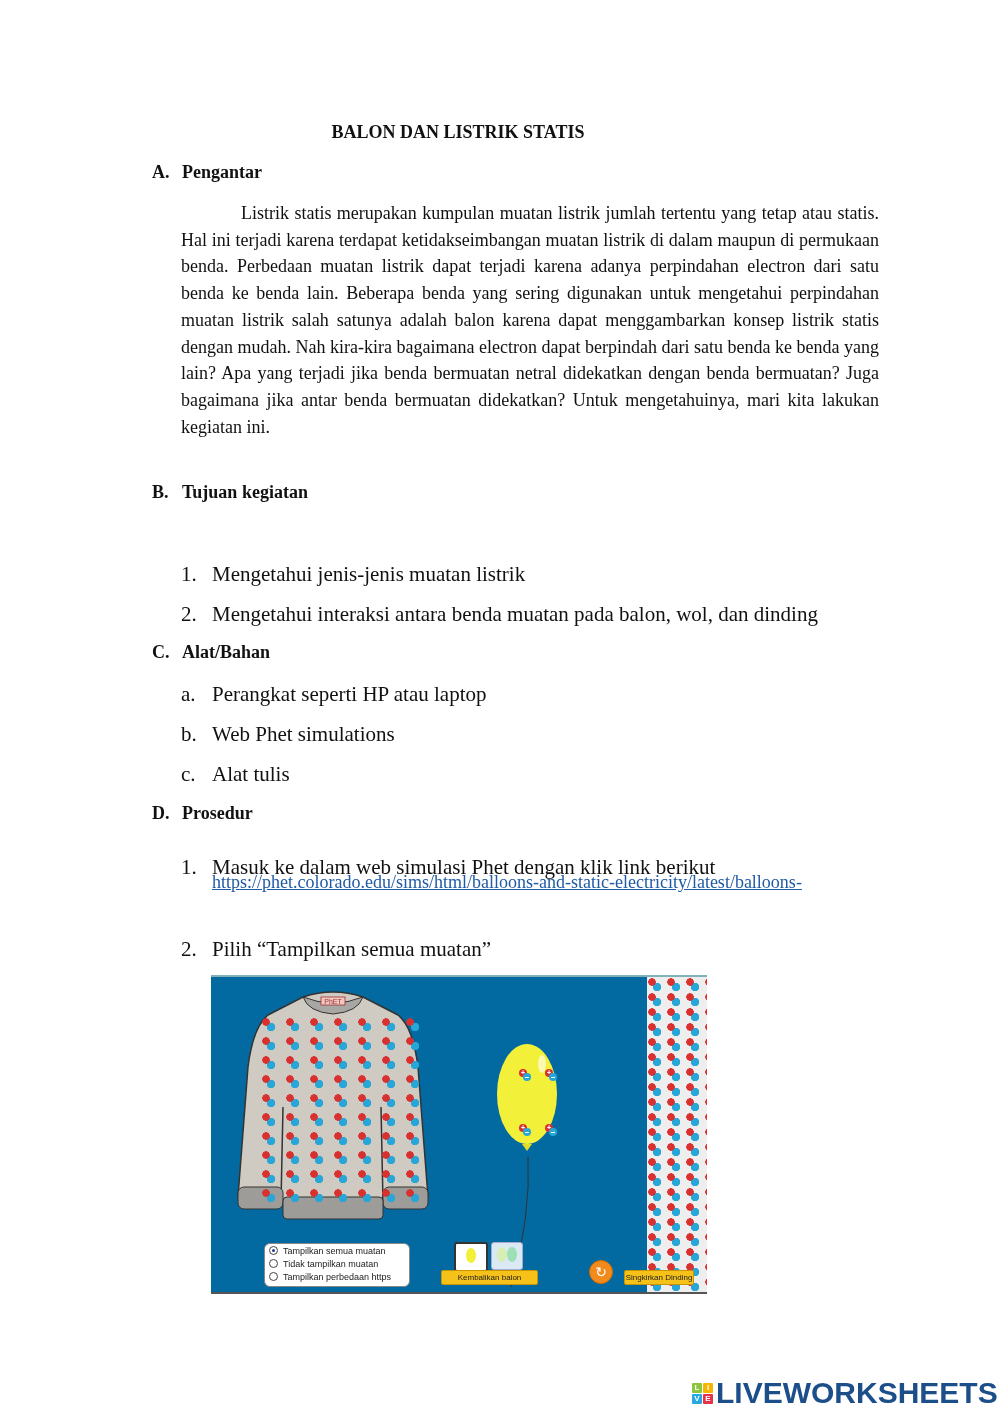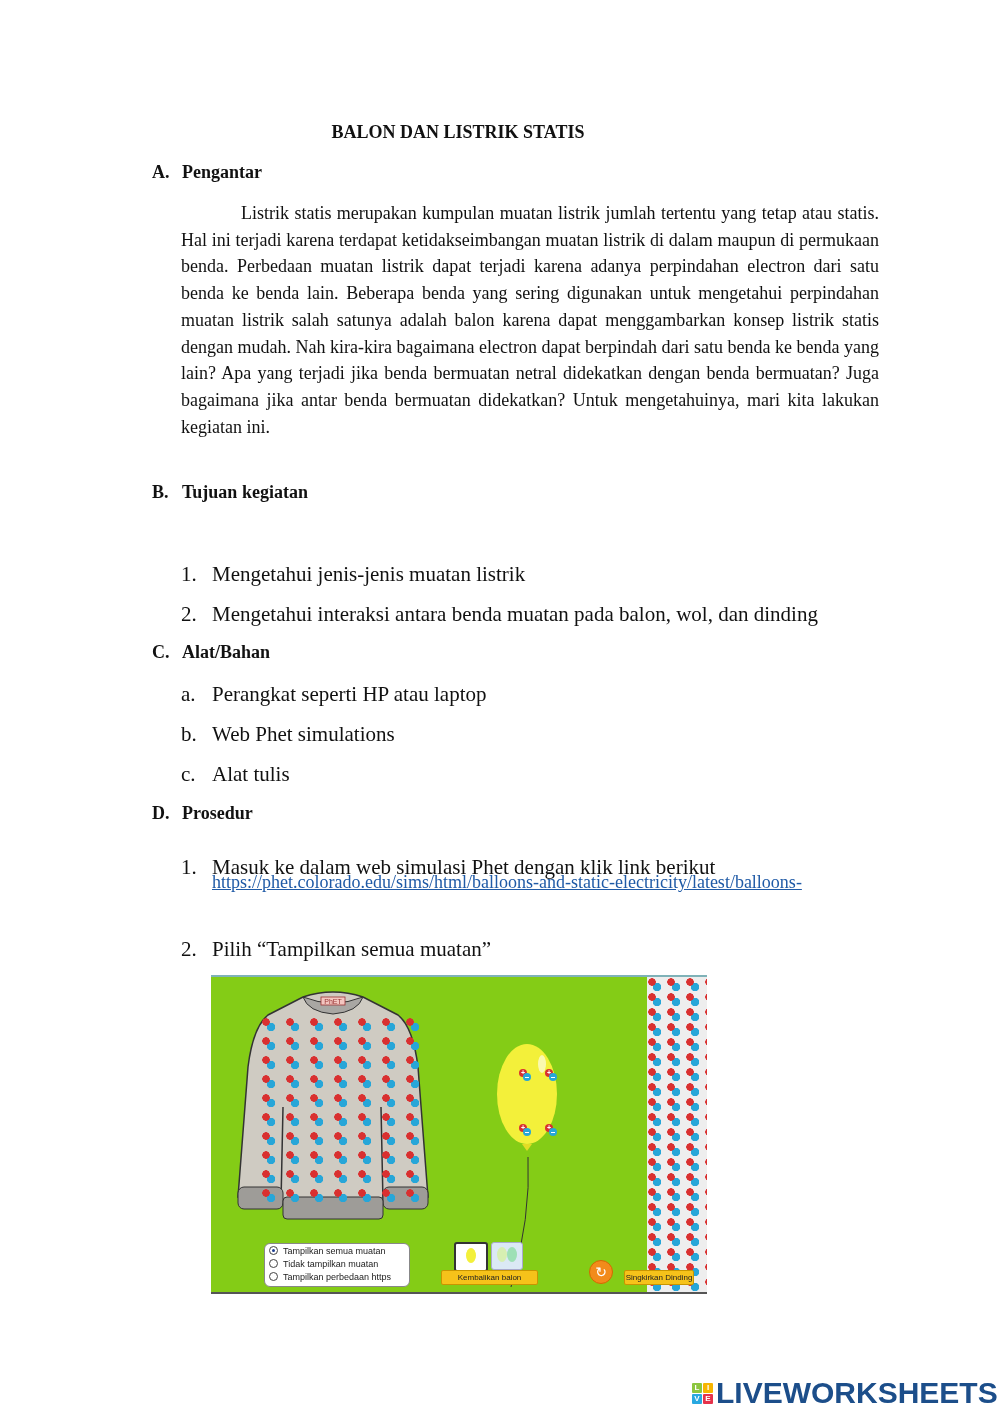--- a/index.html
+++ b/index.html
@@ -13,21 +13,21 @@
   .para { position: absolute; left: 181px; width: 698px; font-size: 18px; line-height: 26.7px;
           text-align: justify; text-indent: 60px; }
   .line { position: absolute; left: 181px; font-size: 18px; }
   .item { position: absolute; left: 181px; font-size: 21px; }
   .item .num { display: inline-block; width: 31px; }
   .link { color: #1f5aa6; text-decoration: underline; }
   .linkblock { position: absolute; left: 212px; font-size: 18px; line-height: 26px; width: 680px; }
 
   
   .sim { position: absolute; left: 211px; top: 975px; width: 496px; height: 315px;
-         background: #84cc16; border-top: 2px solid #7fb2b8; border-bottom: 2px solid #555; overflow: hidden;
+         background: #0369a1; border-top: 2px solid #7fb2b8; border-bottom: 2px solid #555; overflow: hidden;
          font-family: "Liberation Sans", sans-serif; }
   .wall { position: absolute; right: 0; top: 0; width: 60px; height: 100%;
           background: #eeeeee; }
   .charge { position: absolute; width: 10px; height: 10px; }
   .charge .p { position: absolute; left: 0; top: 0; width: 8px; height: 8px; border-radius: 50%;
                background: #d93030; color: #fff; font-size: 7px; line-height: 8px; text-align: center; font-weight: bold; }
   .charge .m { position: absolute; left: 4px; top: 4px; width: 8px; height: 8px; border-radius: 50%;
                background: #27a6d8; }
   .charge .m::after { content: ""; position: absolute; left: 2px; top: 3.5px; width: 4px; height: 1px; background: #fff; }
   .radio-panel { position: absolute; left: 53px; top: 266px; width: 144px; height: 42px;

